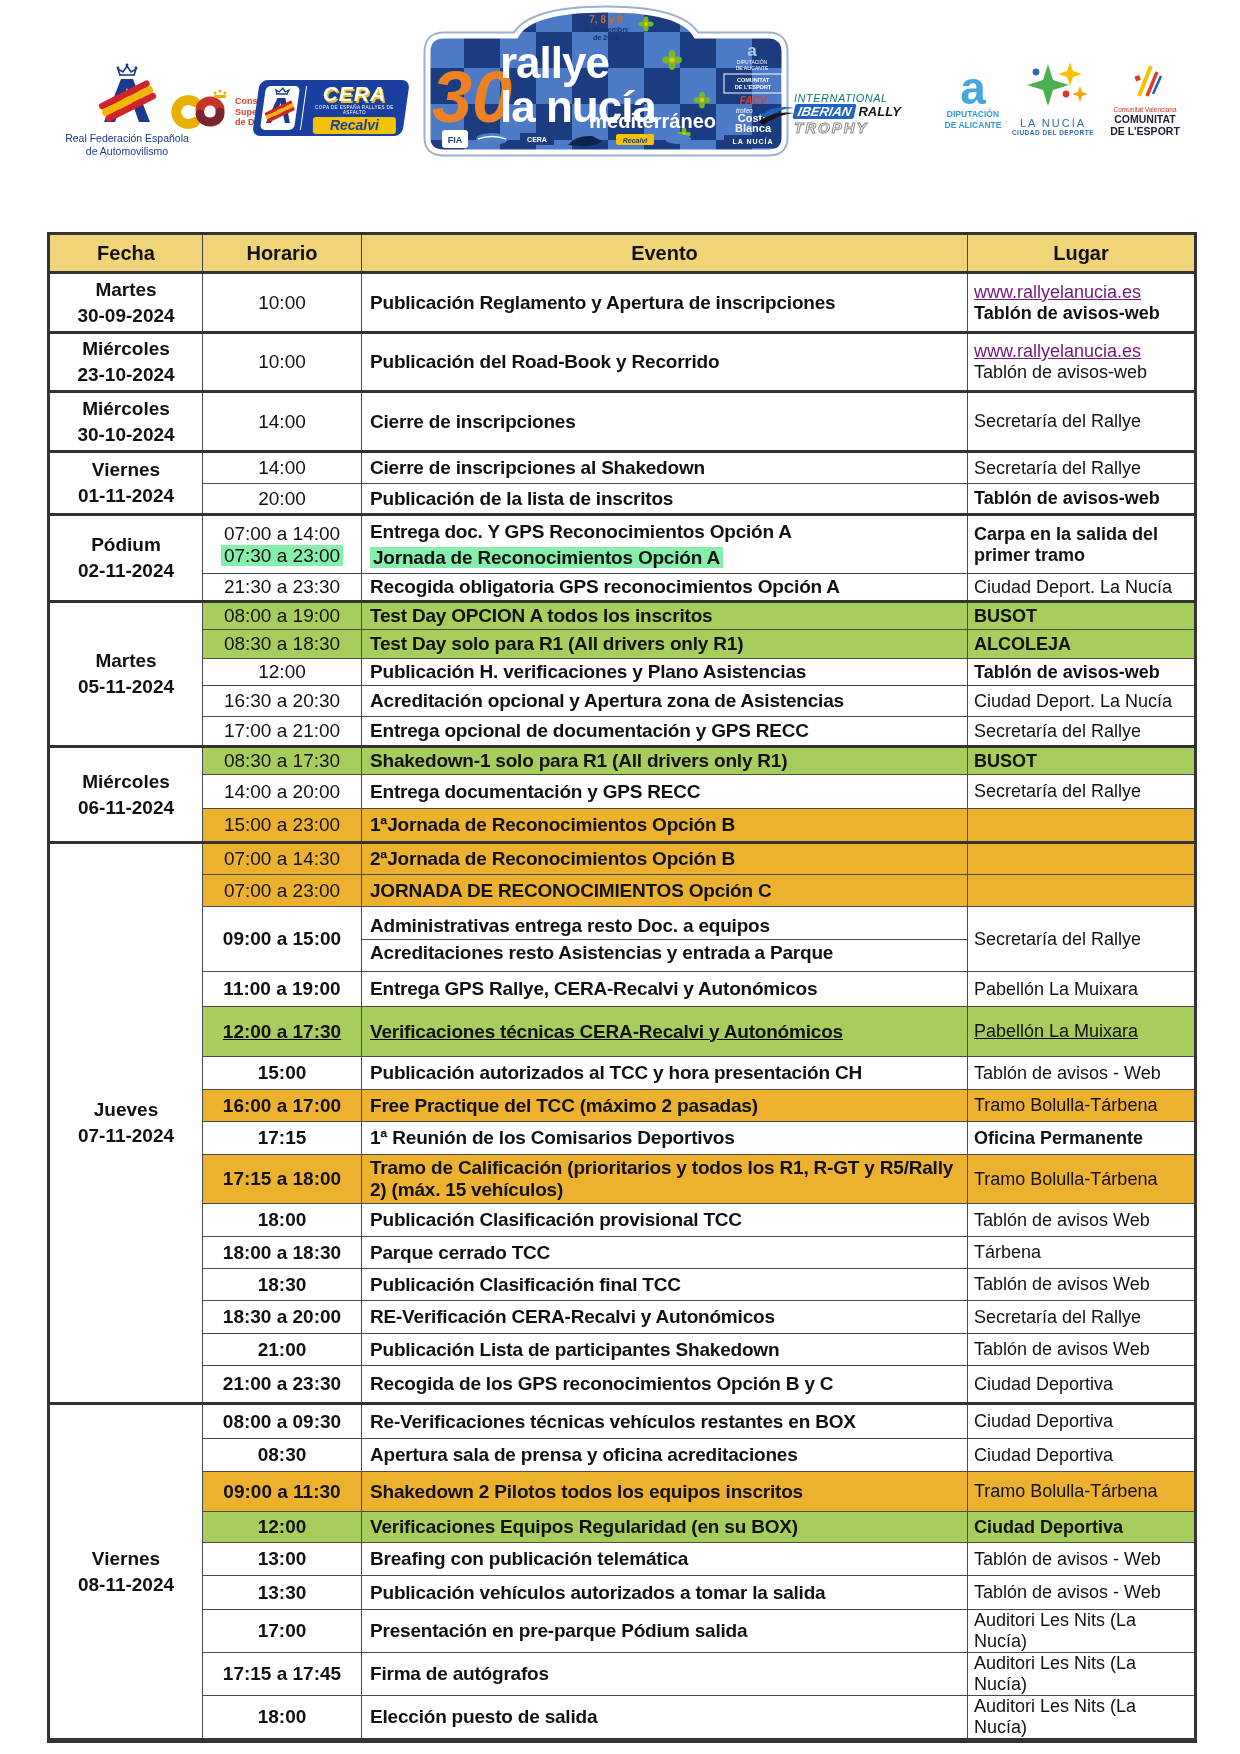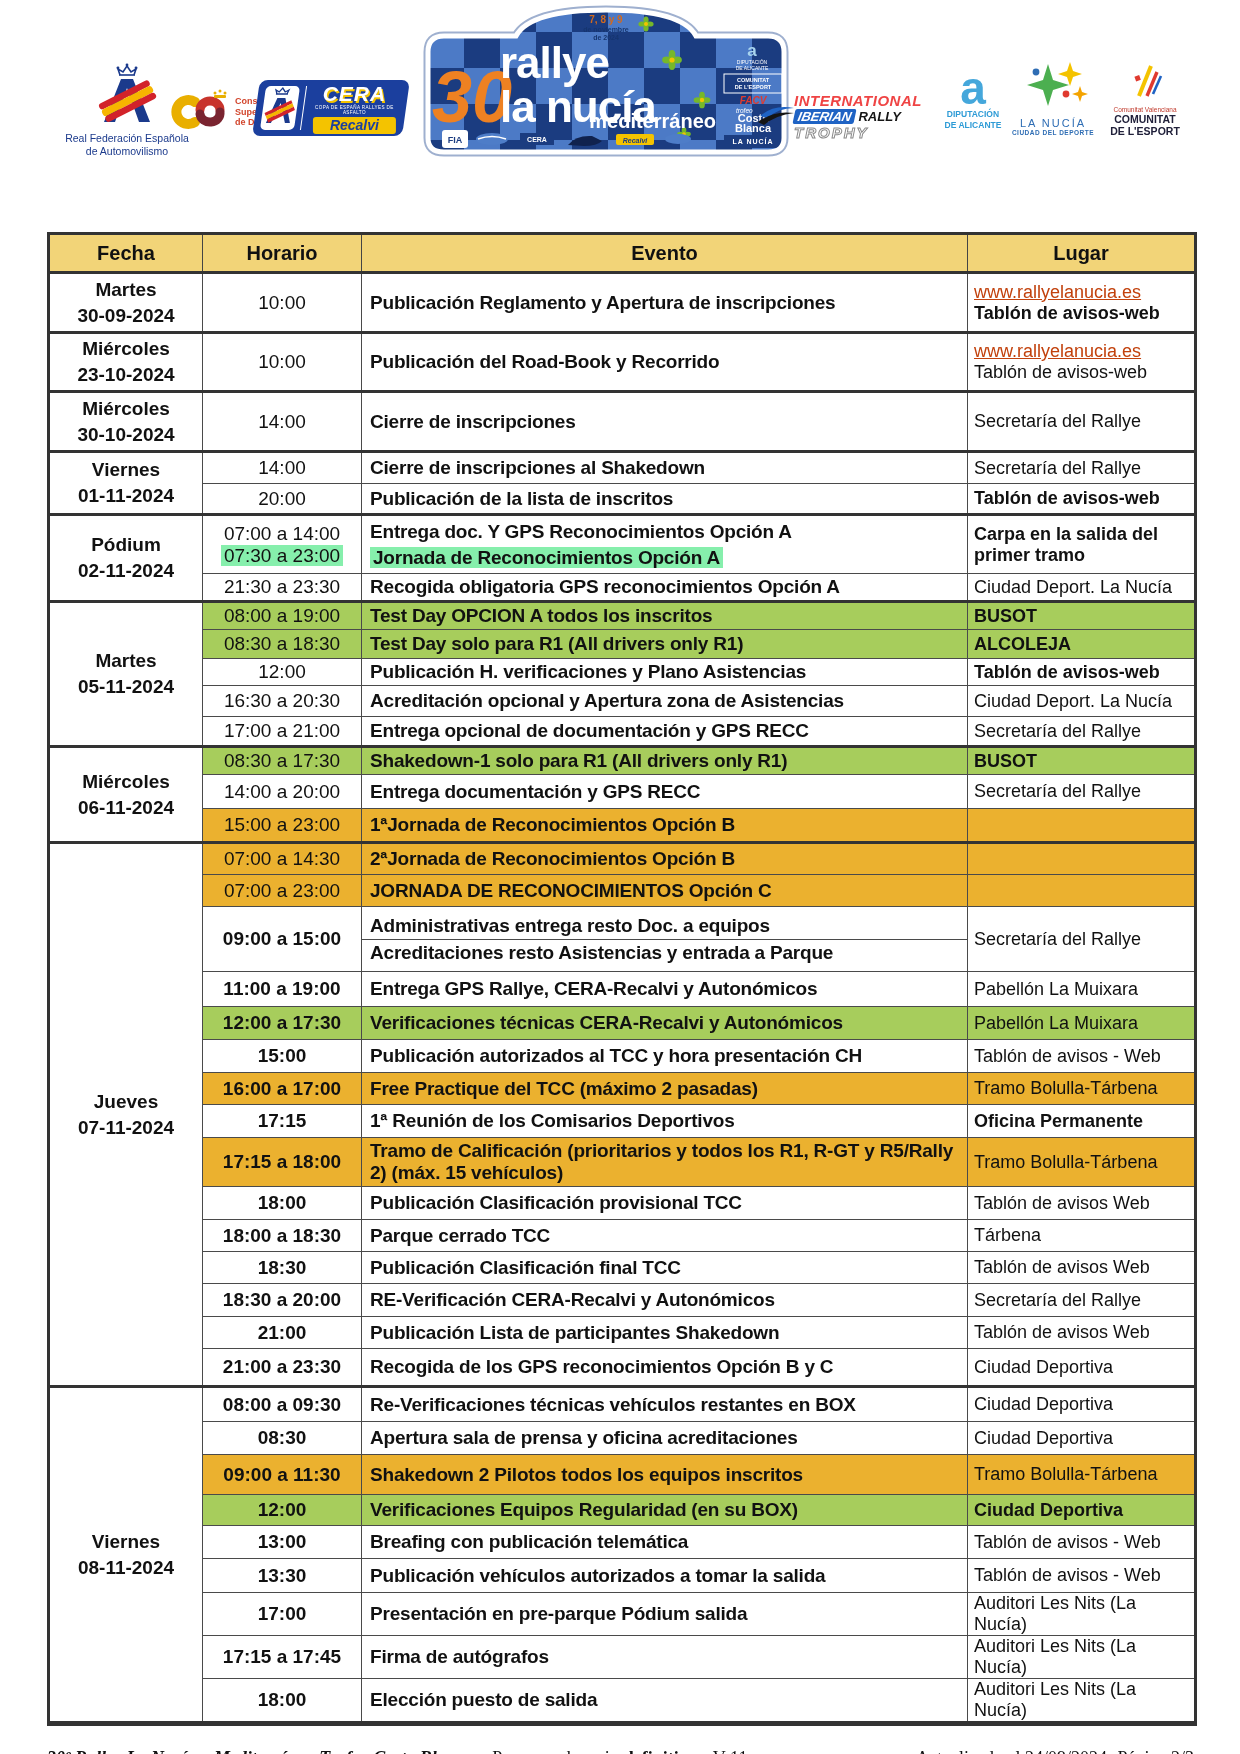--- a/index.html
+++ b/index.html
@@ -14,21 +14,21 @@
   .csd{left:168px;top:88px;width:120px;display:flex;align-items:center;gap:5px;}
   .csd-cap{font-size:9px;font-weight:bold;color:#D2452C;line-height:1.2;}
   .cera{left:256px;top:80px;width:156px;height:60px;}
   .cera-box{width:150px;height:56px;background:#1B3F9E;border-radius:8px;transform:skewX(-8deg);display:flex;align-items:center;padding:3px 6px;box-sizing:border-box;}
   .cera-right{flex:1;text-align:center;transform:skewX(8deg);}
   .cera-title{color:#fff;font-weight:bold;font-style:italic;font-size:21px;letter-spacing:1px;text-shadow:1.5px 1.5px 0 #F4C300;line-height:1;}
   .cera-tag{color:#fff;font-size:4.6px;letter-spacing:.4px;margin:1px 0 2px;}
   .cera-recalvi{background:#F4C300;border-radius:3px;color:#1B3F9E;font-weight:bold;font-style:italic;font-size:14px;line-height:17px;margin:0 4px;}
   .plate{left:420px;top:4px;width:372px;height:156px;}
   .iberian{left:794px;top:92px;width:150px;font-style:italic;}
-  .ib1{font-size:15px;font-weight:bold;color:#ef4444;letter-spacing:.5px;}
+  .ib1{font-size:11px;font-weight:normal;color:#0f766e;letter-spacing:.5px;}
   .ib2{display:flex;align-items:center;gap:3px;}
   .ib2a{background:#1F63C4;color:#fff;font-weight:bold;font-size:13px;padding:0 4px;border-radius:2px;transform:skewX(-12deg);}
   .ib2b{font-weight:bold;font-size:13px;color:#151515;}
   .ib3{font-size:15px;font-weight:bold;color:#fff;-webkit-text-stroke:1px #8a8a8a;letter-spacing:2px;}
   .alicante{left:938px;top:68px;width:70px;text-align:center;}
   .ali-a{font-size:46px;color:#45A7DB;line-height:.9;font-weight:bold;}
   .ali-cap{font-size:8.5px;font-weight:bold;color:#2E9BD6;line-height:1.3;}
   .lanucia{left:1008px;top:60px;width:90px;text-align:center;}
   .lan-cap1{font-size:11px;color:#2E6DB4;letter-spacing:2px;margin-top:1px;}
   .lan-cap2{font-size:6.5px;font-weight:bold;color:#2E6DB4;letter-spacing:.5px;}
@@ -48,21 +48,21 @@
   td.evento{font-weight:bold;letter-spacing:-0.2px;}
   td.evento .ln{padding:2px 8px;}
   td.lugar{font-size:18px;}
   td.lugar .ln{padding:0 6px;}
   td.horario .ln{padding:0 2px;}
   .ln.divided{border-top:1.5px solid #4a4a4a;}
   .c-amber{background:#EBB12F;}
   .c-green{background:#A7CD5C;}
   .mark{background:#86efac;padding:0 3px;}
   .b{font-weight:bold;}
-  .link{color:#c2410c;text-decoration:underline;cursor:pointer;margin-top:12px;}
+  .link{color:#701a75;text-decoration:underline;cursor:pointer;margin-top:12px;}
 
   
   .foot{display:flex;justify-content:space-between;width:1147px;margin:22px 0 0 47px;font-family:"Liberation Serif",serif;font-size:18px;color:#111;}
   .ft-main{font-weight:bold;font-style:italic;}
   .ft-sub{margin-left:6px;}
   .ft-emph{margin-left:5px;font-weight:bold;}
   .ft-ver{margin-left:16px;}
 </style>
 </head>
 <body>
@@ -494,21 +494,21 @@
           <td class="horario b">
             <div class="ln"><span>11:00 a 19:00</span></div>
           </td>
           <td class="evento">
             <div class="ln"><span>Entrega GPS Rallye, CERA-Recalvi y Autonómicos</span></div>
           </td>
           <td class="lugar">
             <div class="ln"><span>Pabellón La Muixara</span></div>
           </td>
         </tr>
-        <tr style="height: 33px;">
+        <tr style="height: 50px; text-decoration: underline;">
           <td class="horario b c-green">
             <div class="ln"><span>12:00 a 17:30</span></div>
           </td>
           <td class="evento c-green">
             <div class="ln"><span>Verificaciones técnicas  CERA-Recalvi y Autonómicos</span></div>
           </td>
           <td class="lugar c-green">
             <div class="ln"><span>Pabellón La Muixara</span></div>
           </td>
         </tr>

